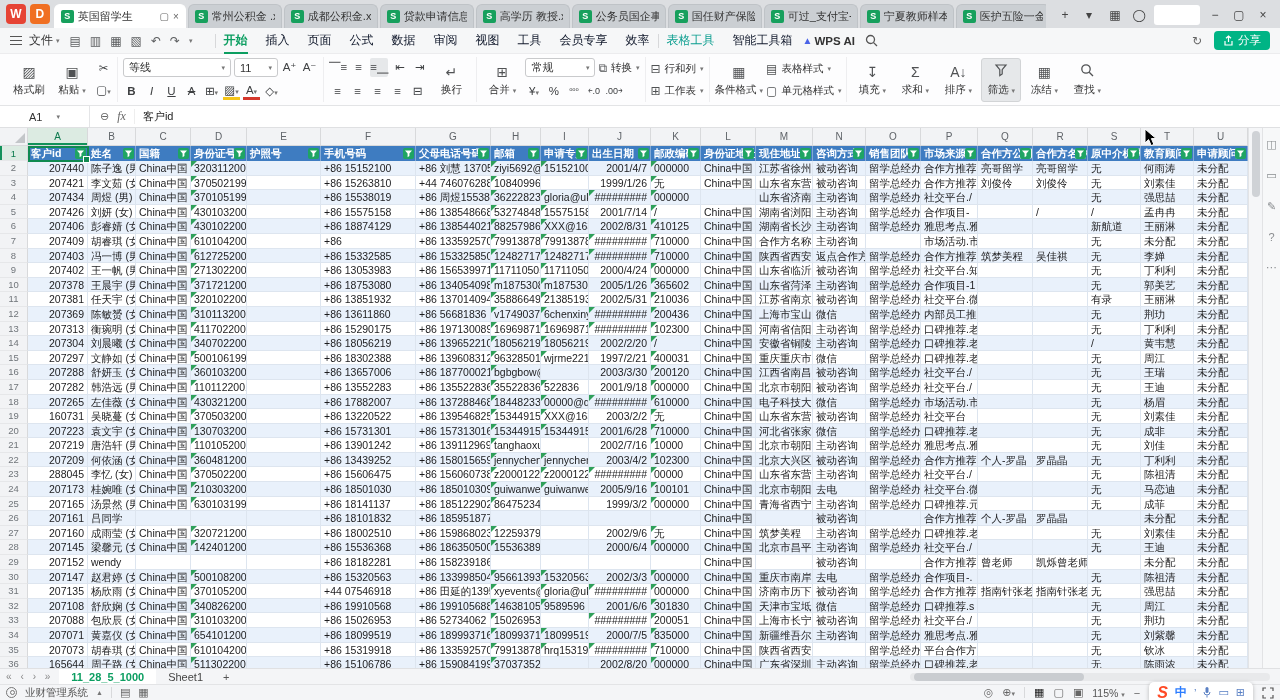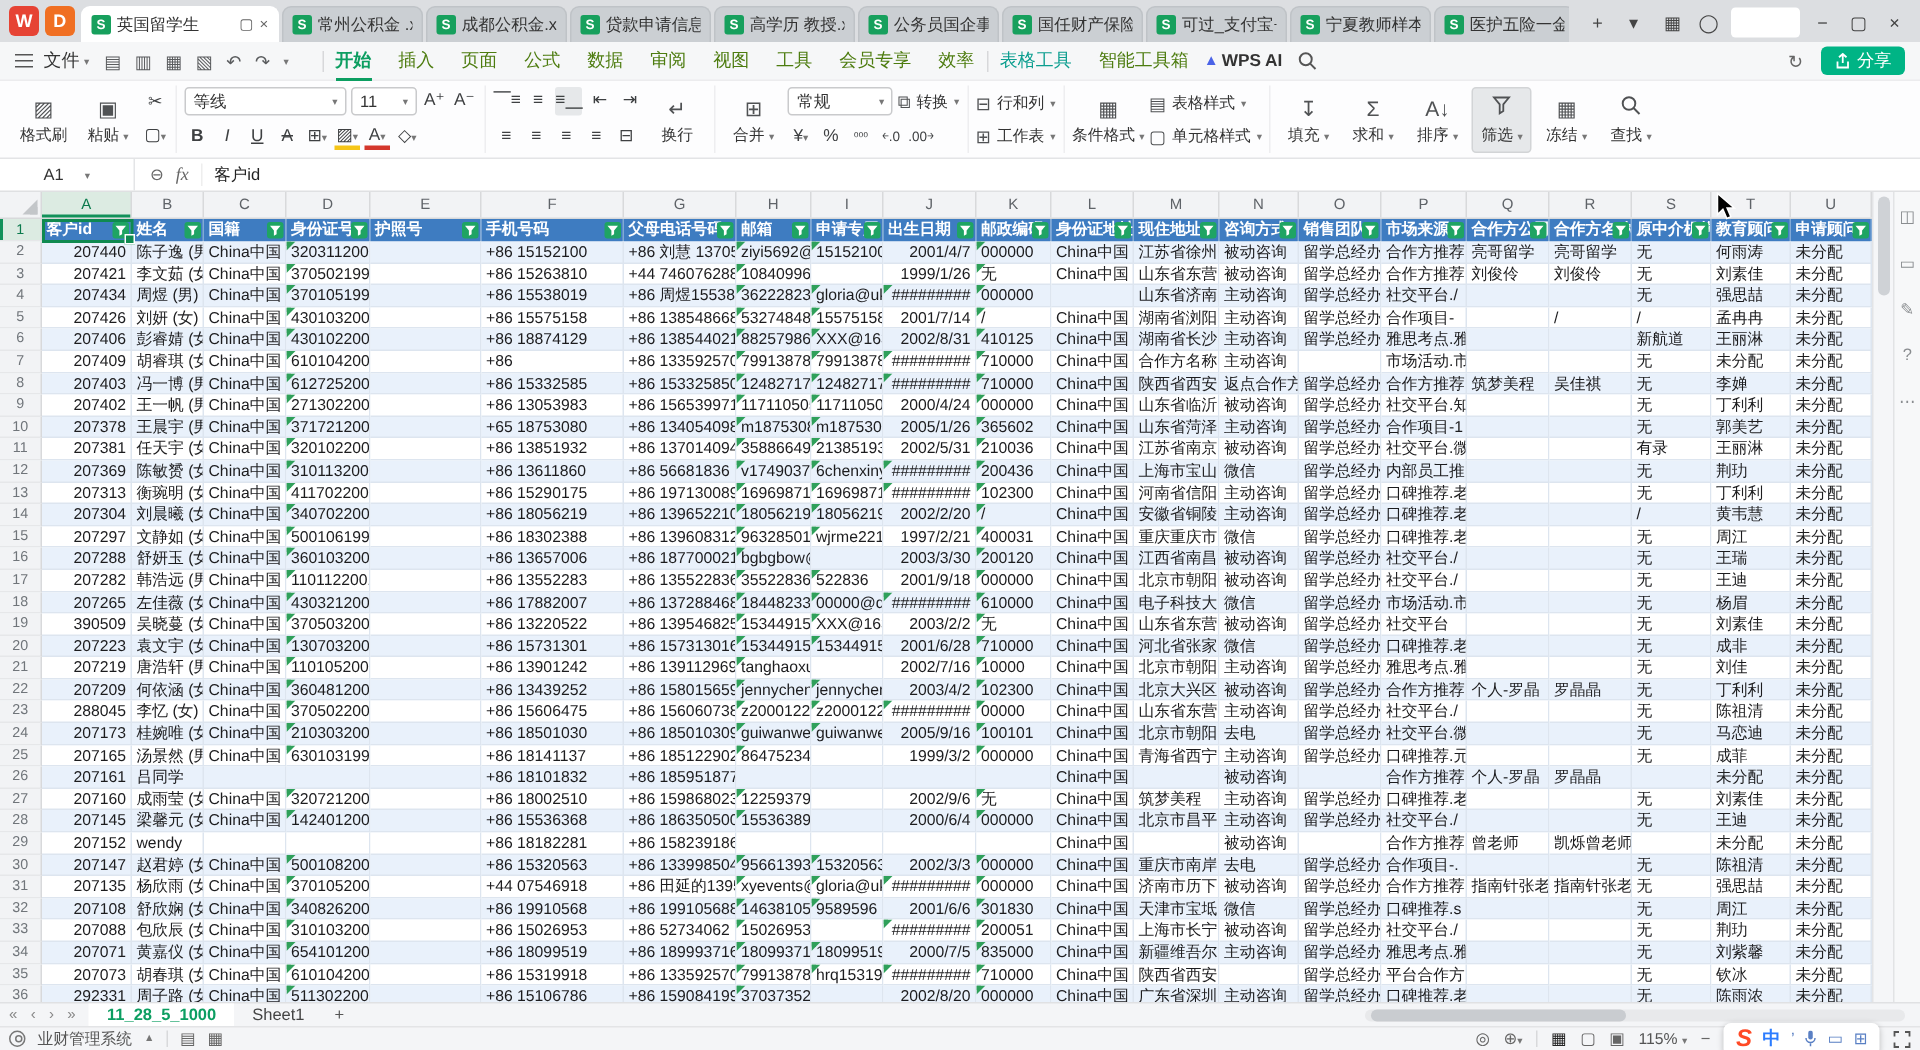--- a/index.html
+++ b/index.html
@@ -19,21 +19,21 @@
 .wctl{width:22px;text-align:center;color:#444;font-size:12px;line-height:20px}
 .wbox{width:46px;height:20px;background:#fff;border-radius:3px;margin:0 2px}
 
 .menubar{height:26px;background:#f6f7f8;display:flex;align-items:center;font-size:12px;padding:0 10px;border-bottom:1px solid #ececee}
 .hamb{width:12px;height:9px;border-top:1.5px solid #555;border-bottom:1.5px solid #555;position:relative;margin-right:4px}
 .hamb::after{content:"";position:absolute;left:0;top:2.6px;width:100%;border-top:1.5px solid #555}
 .filebtn{display:flex;align-items:center;gap:3px;margin-right:10px}
 .qicons{display:flex;gap:9px;color:#5a5c5e;font-size:12px;margin-right:14px;align-items:center}
 .msep{width:1px;height:14px;background:#d7d8da;margin:0 8px}
 .mtabs{display:flex;gap:18px}
-.mtab{height:26px;line-height:25px;color:#4d7c0f;white-space:nowrap}
+.mtab{height:26px;line-height:25px;color:#0f172a;white-space:nowrap}
 .mtab.active{color:#0c9e61;box-shadow:inset 0 -2px 0 #0c9e61;font-weight:bold}
 .mtab.tool{color:#0c9e8f}
 .ailogo{color:#4a63e7;font-size:10px;margin:0 2px 0 10px}
 .ai{font-weight:bold;font-size:11.5px}
 .mright{margin-left:auto;display:flex;align-items:center;gap:12px}
 .sharebtn{background:#00b485;color:#fff;border-radius:4px;height:19px;display:flex;align-items:center;gap:4px;padding:0 9px;font-size:11.5px}
 
 .ribbon{height:52px;background:#fdfdfe;border-bottom:1px solid #e3e4e6;display:flex;padding:3px 4px;align-items:stretch}
 .rgroup{display:flex;align-items:center;padding:0 5px;border-right:1px solid #eeeef0;gap:3px}
 .bigbtn{display:flex;flex-direction:column;align-items:center;justify-content:center;min-width:40px;height:44px;border-radius:3px}
@@ -716,21 +716,21 @@
         <div class="dcell" style="width:53px">丁利利</div>
         <div class="dcell" style="width:54px">未分配</div>
       </div>
       <div class="grow band">
         <div class="gut">10</div>
         <div class="dcell ar" style="width:60px">207378</div>
         <div class="dcell" style="width:48px">王晨宇 (男</div>
         <div class="dcell" style="width:55px">China中国</div>
         <div class="dcell tk" style="width:56px">371721200501264452</div>
         <div class="dcell" style="width:74px"></div>
-        <div class="dcell" style="width:95px">+65 18753080</div>
+        <div class="dcell" style="width:95px">+86 18753080</div>
         <div class="dcell" style="width:75px">+86 1340540988</div>
         <div class="dcell tk" style="width:50px">m1875308</div>
         <div class="dcell tk" style="width:48px">m1875308</div>
         <div class="dcell ar" style="width:62px">2005/1/26</div>
         <div class="dcell tk" style="width:50px">365602</div>
         <div class="dcell" style="width:55px">China中国</div>
         <div class="dcell" style="width:57px">山东省菏泽</div>
         <div class="dcell" style="width:53px">主动咨询</div>
         <div class="dcell" style="width:55px">留学总经办</div>
         <div class="dcell" style="width:57px">合作项目-1</div>
@@ -927,21 +927,21 @@
         <div class="dcell" style="width:55px">留学总经办</div>
         <div class="dcell" style="width:57px">市场活动.市</div>
         <div class="dcell" style="width:55px"></div>
         <div class="dcell" style="width:55px"></div>
         <div class="dcell" style="width:53px">无</div>
         <div class="dcell" style="width:53px">杨眉</div>
         <div class="dcell" style="width:54px">未分配</div>
       </div>
       <div class="grow">
         <div class="gut">19</div>
-        <div class="dcell ar" style="width:60px">390509</div>
+        <div class="dcell ar" style="width:60px">160731</div>
         <div class="dcell" style="width:48px">吴晓蔓 (女</div>
         <div class="dcell" style="width:55px">China中国</div>
         <div class="dcell tk" style="width:56px">370503200302020020</div>
         <div class="dcell" style="width:74px"></div>
         <div class="dcell" style="width:95px">+86 13220522</div>
         <div class="dcell" style="width:75px">+86 1395468251</div>
         <div class="dcell tk" style="width:50px">153449155</div>
         <div class="dcell tk" style="width:48px">XXX@163.c</div>
         <div class="dcell ar" style="width:62px">2003/2/2</div>
         <div class="dcell tk" style="width:50px">无</div>
@@ -1335,21 +1335,21 @@
         <div class="dcell" style="width:55px">留学总经办</div>
         <div class="dcell" style="width:57px">平台合作方</div>
         <div class="dcell" style="width:55px"></div>
         <div class="dcell" style="width:55px"></div>
         <div class="dcell" style="width:53px">无</div>
         <div class="dcell" style="width:53px">钦冰</div>
         <div class="dcell" style="width:54px">未分配</div>
       </div>
       <div class="grow band">
         <div class="gut">36</div>
-        <div class="dcell ar" style="width:60px">292331</div>
+        <div class="dcell ar" style="width:60px">165644</div>
         <div class="dcell" style="width:48px">周子路 (女</div>
         <div class="dcell" style="width:55px">China中国</div>
         <div class="dcell tk" style="width:56px">511302200208200025</div>
         <div class="dcell" style="width:74px"></div>
         <div class="dcell" style="width:95px">+86 15106786</div>
         <div class="dcell" style="width:75px">+86 1590841997</div>
         <div class="dcell tk" style="width:50px">370373525</div>
         <div class="dcell" style="width:48px"></div>
         <div class="dcell ar" style="width:62px">2002/8/20</div>
         <div class="dcell tk" style="width:50px">000000</div>

